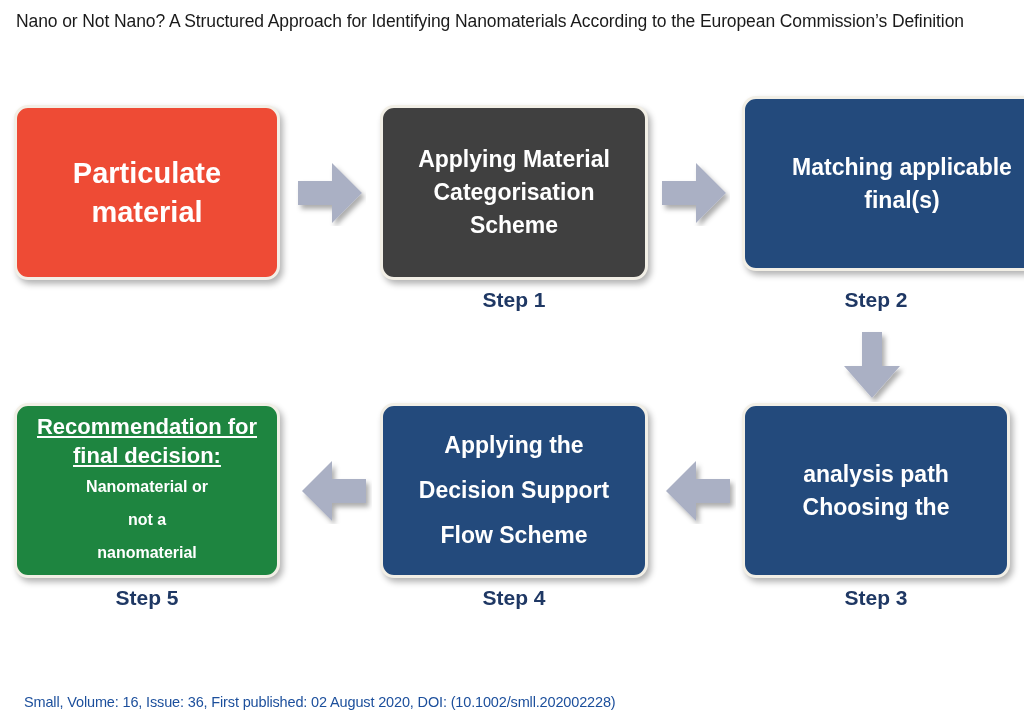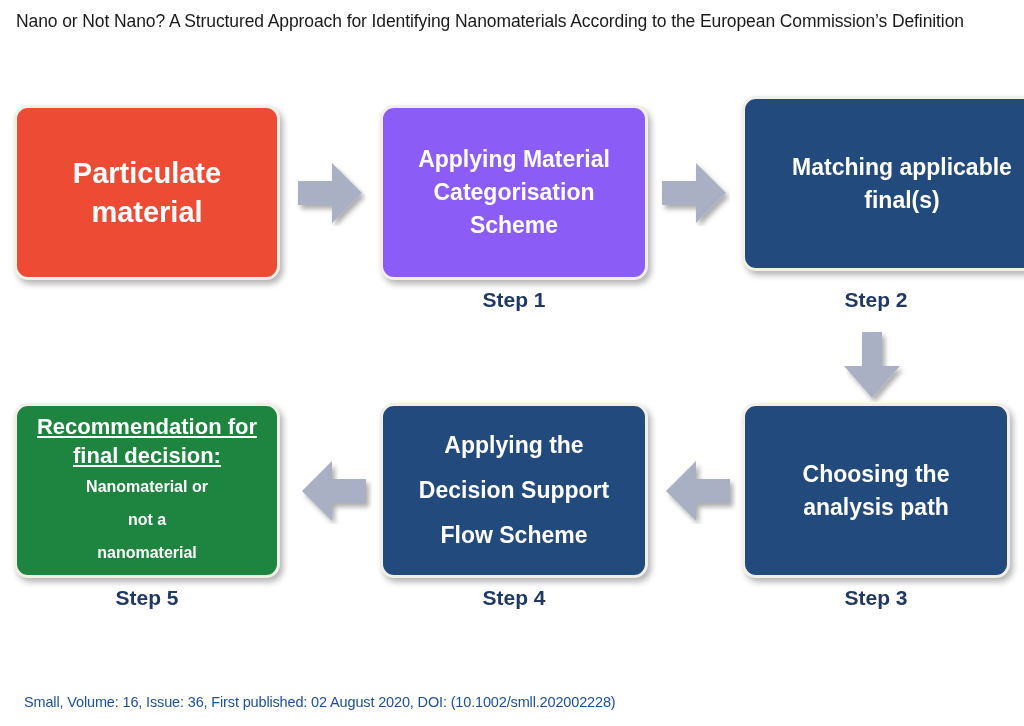--- a/index.html
+++ b/index.html
@@ -53,21 +53,21 @@
     box-shadow: 3px 4px 6px rgba(0,0,0,0.30);
     padding: 6px 10px;
   }
   .flow-node .nline {
     display: block;
     width: 100%;
   }
 
   
   #node-particulate   { left: 14px;  top: 15px;  width: 266px; height: 175px; background: #ee4b35; align-items: center; }
-  #node-step1         { left: 380px; top: 15px;  width: 268px; height: 175px; background: #8b5cf6; }
+  #node-step1         { left: 380px; top: 15px;  width: 268px; height: 175px; background: #404040; }
   #node-step2         { left: 742px; top: 6px;  width: 320px; height: 175px; background: #234a7c; }
   #node-step5         { left: 14px;  top: 313px; width: 266px; height: 175px; background: #1e8540; }
   #node-step4         { left: 380px; top: 313px; width: 268px; height: 175px; background: #234a7c; gap: 12px; }
   #node-step3         { left: 742px; top: 313px; width: 268px; height: 175px; background: #234a7c; }
 
   
   #node-particulate .nline { font-size: 29px; line-height: 39px; }
   #node-step1 .nline       { font-size: 23px; line-height: 33px; }
   #node-step2 .nline       { font-size: 23px; line-height: 33px; }
   #node-step4 .nline       { font-size: 23px; line-height: 33px; }
@@ -164,22 +164,22 @@
       <defs>
         <filter id="shC" x="-30%" y="-30%" width="170%" height="170%">
           <feDropShadow dx="3" dy="4" stdDeviation="2.5" flood-color="#000000" flood-opacity="0.32"></feDropShadow>
         </filter>
       </defs>
       <path filter="url(#shC)" fill="#aab0c4" d="M21,2 L41,2 L41,36 L59,36 L31,68 L3,36 L21,36 Z"></path>
     </svg>
   </div>
 
   <div class="flow-node" id="node-step3">
+    <span class="nline">analysis path</span>
     <span class="nline">Choosing the</span>
-    <span class="nline">analysis path</span>
   </div>
 
   <div class="flow-arrow" id="arrow-step3-to-step4">
     <svg width="76" height="66" viewBox="0 0 76 66" aria-hidden="true">
       <defs>
         <filter id="shD" x="-30%" y="-30%" width="170%" height="170%">
           <feDropShadow dx="3" dy="4" stdDeviation="2.5" flood-color="#000000" flood-opacity="0.32"></feDropShadow>
         </filter>
       </defs>
       <path filter="url(#shD)" fill="#aab0c4" d="M70,21 L36,21 L36,3 L6,33 L36,63 L36,45 L70,45 Z"></path>

